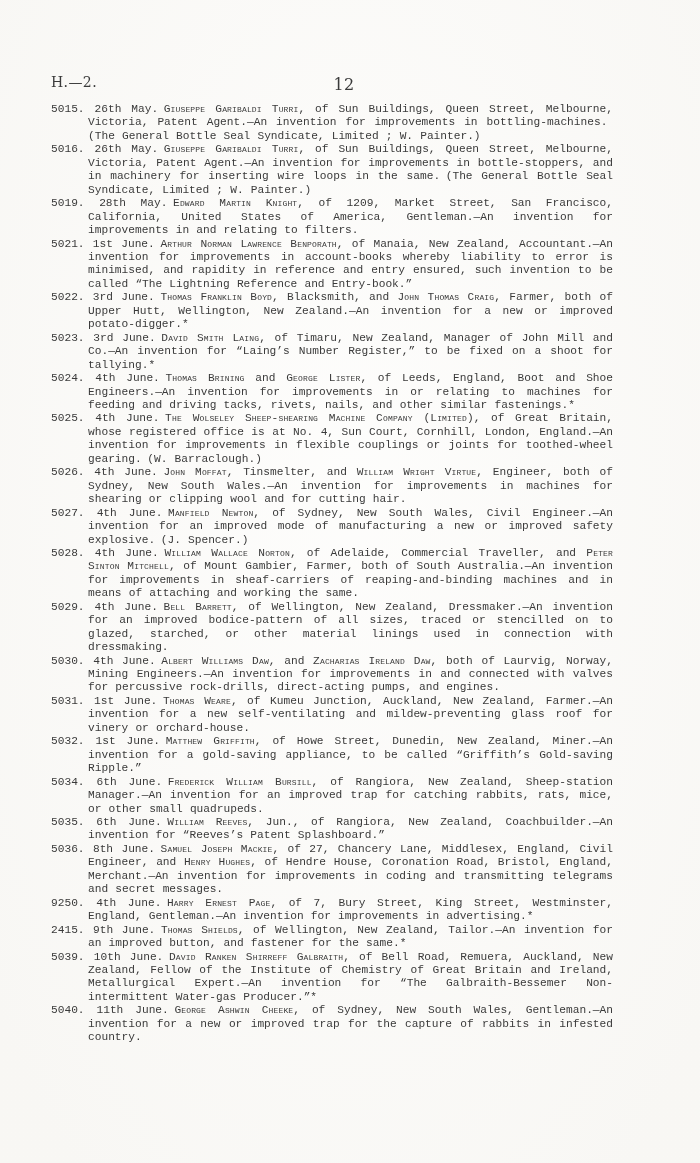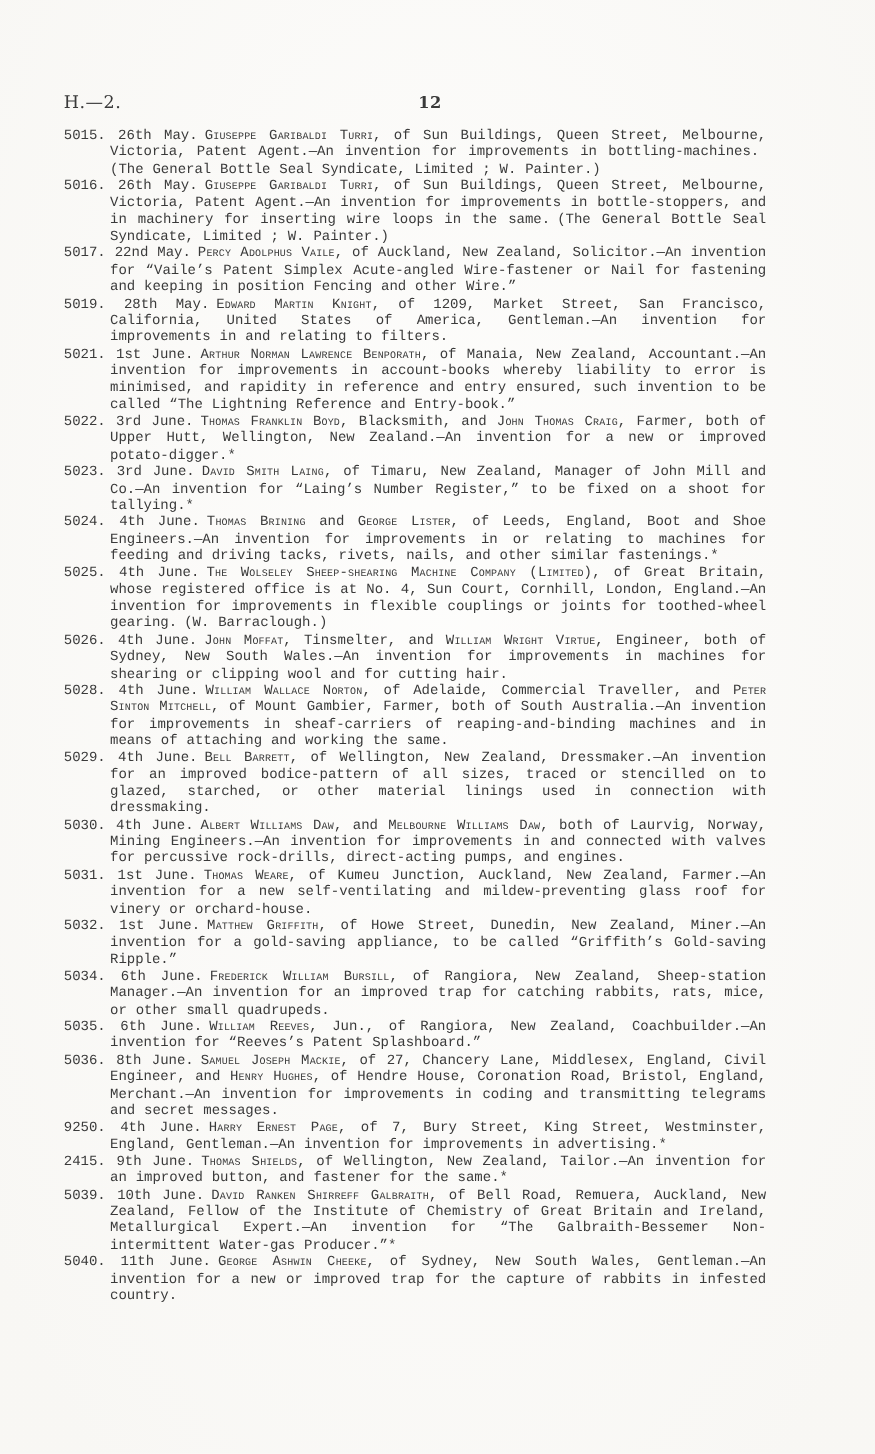--- a/index.html
+++ b/index.html
@@ -30,22 +30,21 @@
   .header-left {
     position: absolute;
     left: 0;
     top: 0;
   }
   .page-number {
     position: absolute;
     left: 50%;
     top: 1px;
     transform: translateX(-50%);
-    font-size: 13px;
-    font-weight: bold;
+    font-size: 16px;
   }
   .entries { width: 562px; }
   .entry {
     font-size: 11.2px;
     line-height: 13.45px;
     text-align: justify;
     padding-left: 37px;
     text-indent: -37px;
     word-spacing: 0.4px;
     font-family: Liberation Mono, monospace;
@@ -59,44 +58,44 @@
 <div class="page">
   <div class="page-header">
     <span class="header-left">H.—2.</span>
     <span class="page-number">12</span>
   </div>
   <div class="entries">
   <p class="entry"><span class="entry-number">5015.</span> <span class="entry-body">26th May. <span class="sc">Giuseppe Garibaldi Turri</span>, of Sun Buildings, Queen Street, Melbourne, Victoria, Patent Agent.—An invention for improvements in bottling-machines. (The General Bottle Seal Syndicate, Limited ; W. Painter.)</span></p>
 
   <p class="entry"><span class="entry-number">5016.</span> <span class="entry-body">26th May. <span class="sc">Giuseppe Garibaldi Turri</span>, of Sun Buildings, Queen Street, Melbourne, Victoria, Patent Agent.—An invention for improvements in bottle-stoppers, and in machinery for inserting wire loops in the same. (The General Bottle Seal Syndicate, Limited ; W. Painter.)</span></p>
 
-  <p class="entry"><span class="entry-number">5017.</span> <span class="entry-body">22nd May. <span class="sc">Percy Adolphus Vaile</span>, of Auckland, New Zealand, Solicitor.—An invention for “Vaile’s Patent Simplex Acute-angled Wire-fastener or Nail for fastening and keeping in position Fencing and other Wire.”</span></p>
 
 
   <p class="entry"><span class="entry-number">5019.</span> <span class="entry-body">28th May. <span class="sc">Edward Martin Knight</span>, of 1209, Market Street, San Francisco, California, United States of America, Gentleman.—An invention for improvements in and relating to filters.</span></p>
 
 
   <p class="entry"><span class="entry-number">5021.</span> <span class="entry-body">1st June. <span class="sc">Arthur Norman Lawrence Benporath</span>, of Manaia, New Zealand, Accountant.—An invention for improvements in account-books whereby liability to error is minimised, and rapidity in reference and entry ensured, such invention to be called “The Lightning Reference and Entry-book.”</span></p>
 
   <p class="entry"><span class="entry-number">5022.</span> <span class="entry-body">3rd June. <span class="sc">Thomas Franklin Boyd</span>, Blacksmith, and <span class="sc">John Thomas Craig</span>, Farmer, both of Upper Hutt, Wellington, New Zealand.—An invention for a new or improved potato-digger.*</span></p>
 
   <p class="entry"><span class="entry-number">5023.</span> <span class="entry-body">3rd June. <span class="sc">David Smith Laing</span>, of Timaru, New Zealand, Manager of John Mill and Co.—An invention for “Laing’s Number Register,” to be fixed on a shoot for tallying.*</span></p>
 
   <p class="entry"><span class="entry-number">5024.</span> <span class="entry-body">4th June. <span class="sc">Thomas Brining</span> and <span class="sc">George Lister</span>, of Leeds, England, Boot and Shoe Engineers.—An invention for improvements in or relating to machines for feeding and driving tacks, rivets, nails, and other similar fastenings.*</span></p>
 
   <p class="entry"><span class="entry-number">5025.</span> <span class="entry-body">4th June. <span class="sc">The Wolseley Sheep-shearing Machine Company (Limited)</span>, of Great Britain, whose registered office is at No. 4, Sun Court, Cornhill, London, England.—An invention for improvements in flexible couplings or joints for toothed-wheel gearing. (W. Barraclough.)</span></p>
 
   <p class="entry"><span class="entry-number">5026.</span> <span class="entry-body">4th June. <span class="sc">John Moffat</span>, Tinsmelter, and <span class="sc">William Wright Virtue</span>, Engineer, both of Sydney, New South Wales.—An invention for improvements in machines for shearing or clipping wool and for cutting hair.</span></p>
 
+  <p class="entry"><span class="entry-number">5027.</span> <span class="entry-body">4th June. <span class="sc">Manfield Newton</span>, of Sydney, New South Wales, Civil Engineer.—An invention for an improved mode of manufacturing a new or improved safety explosive. (J. Spencer.)</span></p>
 
   <p class="entry"><span class="entry-number">5028.</span> <span class="entry-body">4th June. <span class="sc">William Wallace Norton</span>, of Adelaide, Commercial Traveller, and <span class="sc">Peter Sinton Mitchell</span>, of Mount Gambier, Farmer, both of South Australia.—An invention for improvements in sheaf-carriers of reaping-and-binding machines and in means of attaching and working the same.</span></p>
 
   <p class="entry"><span class="entry-number">5029.</span> <span class="entry-body">4th June. <span class="sc">Bell Barrett</span>, of Wellington, New Zealand, Dressmaker.—An invention for an improved bodice-pattern of all sizes, traced or stencilled on to glazed, starched, or other material linings used in connection with dressmaking.</span></p>
 
-  <p class="entry"><span class="entry-number">5030.</span> <span class="entry-body">4th June. <span class="sc">Albert Williams Daw</span>, and <span class="sc">Melbourne Williams Daw</span>, both of Laurvig, Norway, Mining Engineers.—An invention for improvements in and connected with valves for percussive rock-drills, direct-acting pumps, and engines.</span></p>
+  <p class="entry"><span class="entry-number">5030.</span> <span class="entry-body">4th June. <span class="sc">Albert Williams Daw</span>, and <span class="sc">Zacharias Ireland Daw</span>, both of Laurvig, Norway, Mining Engineers.—An invention for improvements in and connected with valves for percussive rock-drills, direct-acting pumps, and engines.</span></p>
 
   <p class="entry"><span class="entry-number">5031.</span> <span class="entry-body">1st June. <span class="sc">Thomas Weare</span>, of Kumeu Junction, Auckland, New Zealand, Farmer.—An invention for a new self-ventilating and mildew-preventing glass roof for vinery or orchard-house.</span></p>
 
   <p class="entry"><span class="entry-number">5032.</span> <span class="entry-body">1st June. <span class="sc">Matthew Griffith</span>, of Howe Street, Dunedin, New Zealand, Miner.—An invention for a gold-saving appliance, to be called “Griffith’s Gold-saving Ripple.”</span></p>
 
 
   <p class="entry"><span class="entry-number">5034.</span> <span class="entry-body">6th June. <span class="sc">Frederick William Bursill</span>, of Rangiora, New Zealand, Sheep-station Manager.—An invention for an improved trap for catching rabbits, rats, mice, or other small quadrupeds.</span></p>
 
   <p class="entry"><span class="entry-number">5035.</span> <span class="entry-body">6th June. <span class="sc">William Reeves</span>, Jun., of Rangiora, New Zealand, Coachbuilder.—An invention for “Reeves’s Patent Splashboard.”</span></p>
 

